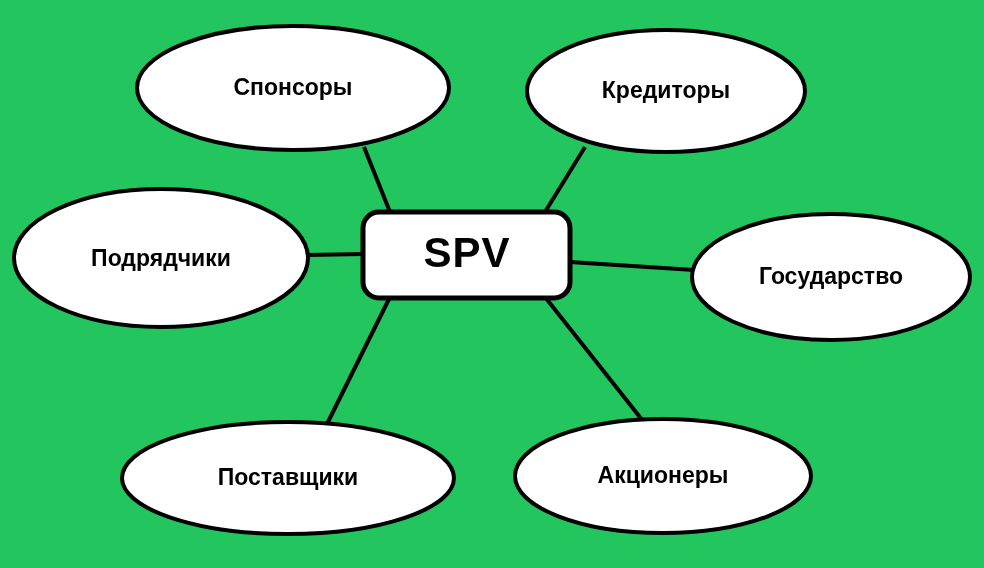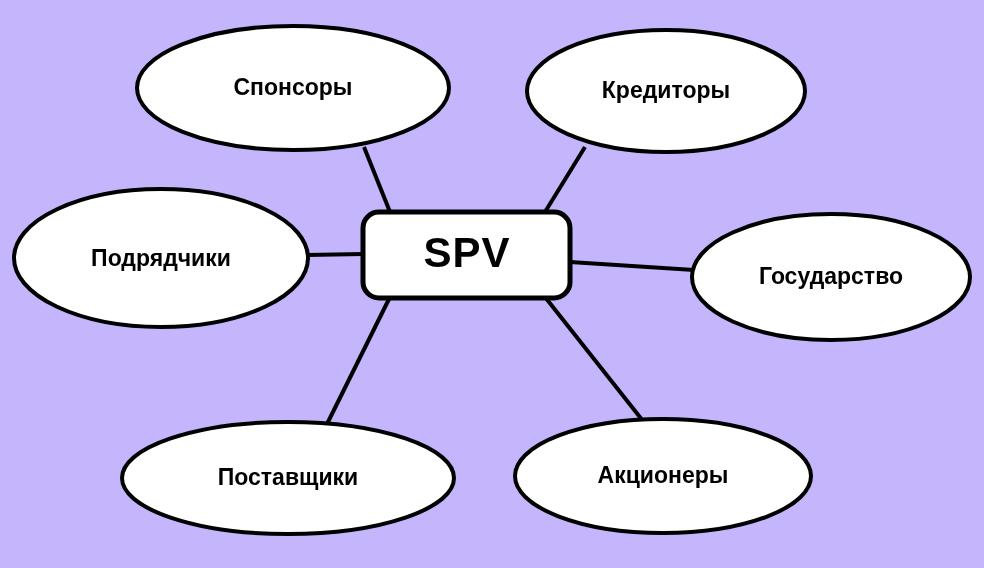--- a/index.html
+++ b/index.html
@@ -11,21 +11,21 @@
   body {
     width: 984px;
     height: 568px;
     font-family: "Liberation Sans", sans-serif;
     overflow: hidden;
   }
   #diagram-root {
     position: relative;
     width: 984px;
     height: 568px;
-    background: #c4b5fd;
+    background: #22c55e;
   }
   #diagram-svg {
     position: absolute;
     top: 0;
     left: 0;
     width: 984px;
     height: 568px;
     display: block;
   }
   .node-ellipse {

